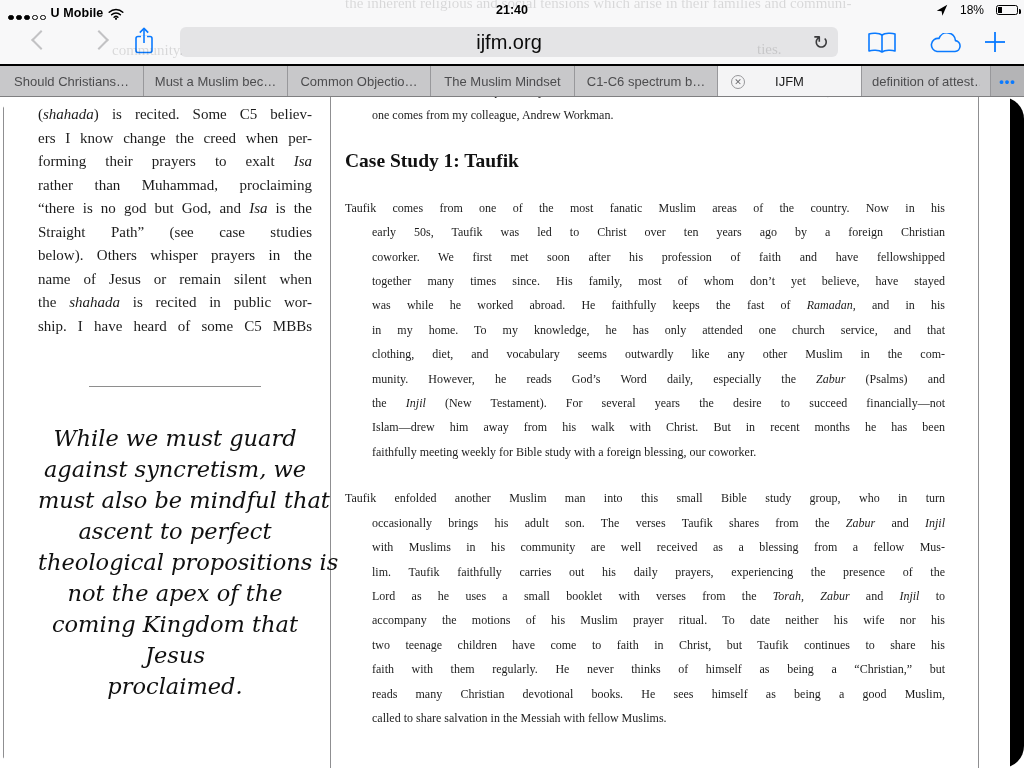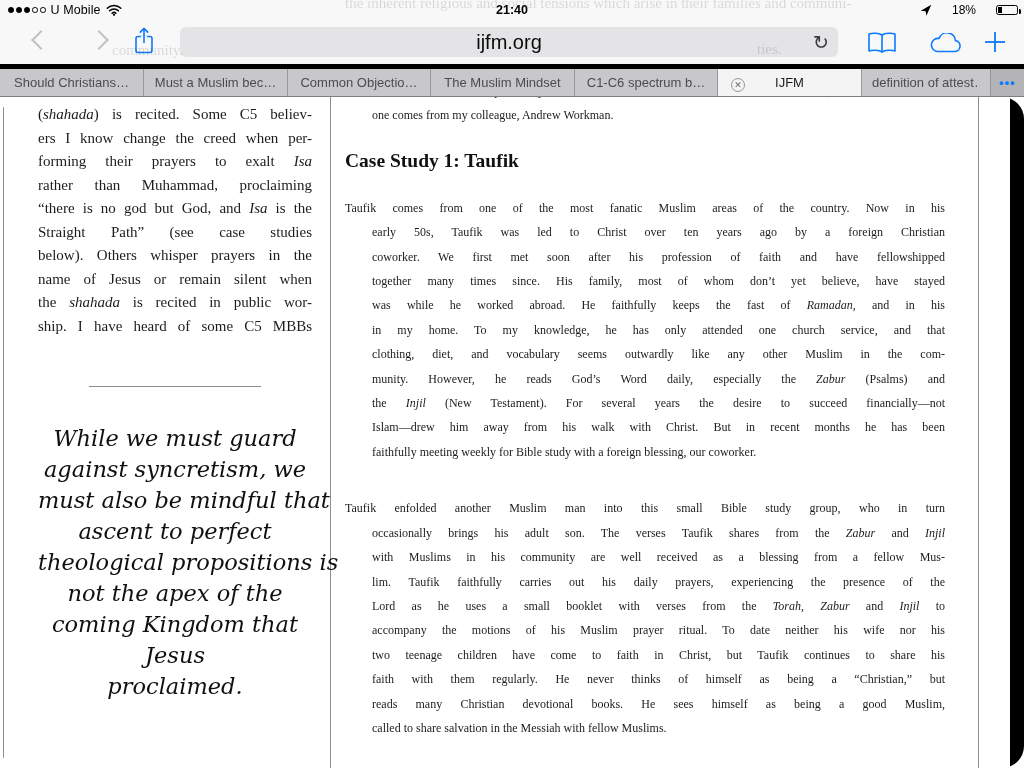--- a/index.html
+++ b/index.html
@@ -3,28 +3,28 @@
 <meta charset="utf-8">
 <style>
   * { margin:0; padding:0; box-sizing:border-box; }
   html,body { width:1024px; height:768px; overflow:hidden; background:#000; }
   body { font-family:"Liberation Sans", sans-serif; position:relative; }
   .screen { position:absolute; inset:0; width:1024px; height:768px; background:#fff; }
 
   
   .status-bar { position:absolute; left:0; top:0; width:1024px; height:20px;
     background:rgba(248,248,249,0.96); z-index:30; font-size:12px; color:#000; overflow:hidden; }
-  .sb-left { position:absolute; left:8px; top:0; height:20px; display:flex; align-items:center; gap:5px; z-index:2; }
+  .sb-left { position:absolute; left:8px; top:0; height:20px; display:flex; align-items:flex-end; gap:5px; z-index:2;font-weight:bold; }
   .sig-dots { display:flex; gap:2.5px; align-items:center; }
   .sig-dots i { width:5.5px; height:5.5px; border-radius:50%; border:1px solid #000; display:block; }
   .sig-dots i.f { background:#000; }
   .sb-carrier { font-size:12.5px; letter-spacing:0.1px; }
   .sb-time { position:absolute; left:0; right:0; top:0; height:20px; text-align:center;
     line-height:20px; font-size:12.5px; font-weight:bold; z-index:2; }
-  .sb-right { position:absolute; right:6px; top:0; height:20px; display:flex; align-items:center; gap:20px; z-index:2; }
+  .sb-right { position:absolute; right:6px; top:0; height:20px; display:flex; align-items:center; gap:12px; z-index:2; }
   .batt { position:relative; width:22px; height:10px; border:1px solid #000; border-radius:2.5px; }
   .batt::after { content:""; position:absolute; right:-4px; top:2.5px; width:2.5px; height:5px;
     background:#000; border-radius:0 1.5px 1.5px 0; }
   .batt-fill { position:absolute; left:1px; top:1px; bottom:1px; width:18%; background:#000; }
 
   
   .toolbar { position:absolute; left:0; top:20px; width:1024px; height:44px;
     background:rgba(248,248,249,0.96); z-index:29; overflow:hidden; }
   .nav-chevron { position:absolute; top:13px; width:14px; height:14px; border-left:2.5px solid #c2c2c4;
     border-bottom:2.5px solid #c2c2c4; cursor:default; }
@@ -33,21 +33,21 @@
   .addr-bar { position:absolute; left:180px; top:7px; width:658px; height:30px;
     background:#e4e4e6; border-radius:6px; }
   .addr-url { position:absolute; left:0; right:0; top:0; line-height:30px; text-align:center;
     font-size:20px; color:#0b0b0b; }
   .addr-refresh { position:absolute; right:9px; top:2px; font-size:19px; color:#3a3a3c;
     font-family:"DejaVu Sans", sans-serif; line-height:26px; }
   .tb-icon { position:absolute; top:8px; }
 
   
   .tab-bar { position:absolute; left:0; top:64px; width:1024px; height:33px; background:#b4b4b6;
-    border-top:5px solid #000000; border-bottom:1px solid #7f7f81; z-index:28; display:flex; overflow:hidden; }
+    border-top:2px solid #000000; border-bottom:1px solid #7f7f81; z-index:28; display:flex; overflow:hidden; }
   .tab { position:relative; height:100%; border-right:1px solid #98989b; background:#c8c8ca;
     display:flex; align-items:center; justify-content:center; padding:0 10px; z-index:3; }
   .tab-label { font-size:13px; color:#4c4c4e; white-space:nowrap; overflow:hidden; z-index:3; }
   .tab.active { background:#f4f4f5; }
   .tab.active .tab-label { color:#1a1a1a; }
   .tab-close { position:absolute; left:13px; top:9px; width:14px; height:14px; border:1px solid #97979a;
     border-radius:50%; color:#6b6b6e; font-size:9px; line-height:12px; text-align:center; z-index:4; }
   .more-tabs { flex:1; display:flex; align-items:center; justify-content:center; background:#b4b4b6;
     color:#0a7aff; font-size:13px; letter-spacing:1px; font-weight:bold; z-index:3; }
 
@@ -76,21 +76,21 @@
 
   
   .right-col { position:absolute; left:345px; top:0; width:600px; }
   .rtext { font-size:12px; line-height:24.4px; }
   .intro-par { margin-top:-18px; }
   .rpar .jline, .intro-par .jline { margin-left:27px; }
   .rpar .jline.first, .intro-par .jline.first { margin-left:0; }
   .rpar .jline.last, .intro-par .jline.last { text-align-last:left; }
   .case-heading { margin-top:20px; font-size:19.5px; font-weight:bold; line-height:26px; color:#111; }
   .rpar1 { margin-top:22px; }
-  .rpar2 { margin-top:32px; }
+  .rpar2 { margin-top:22px; }
 
   svg { display:block; }
 </style>
 </head>
 <body>
 
 <div class="screen">
 
   <div class="status-bar">
     <span class="ghost" style="left:345px; top:-5px;">the inherent religious and social tensions which arise in their families and communi-</span>

